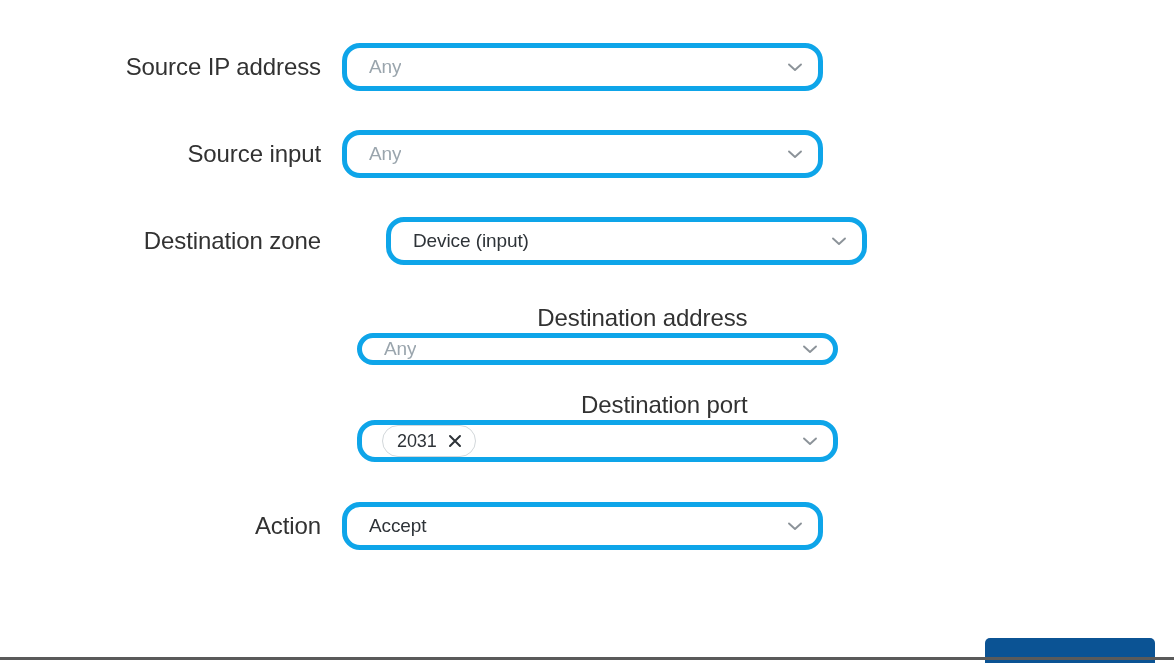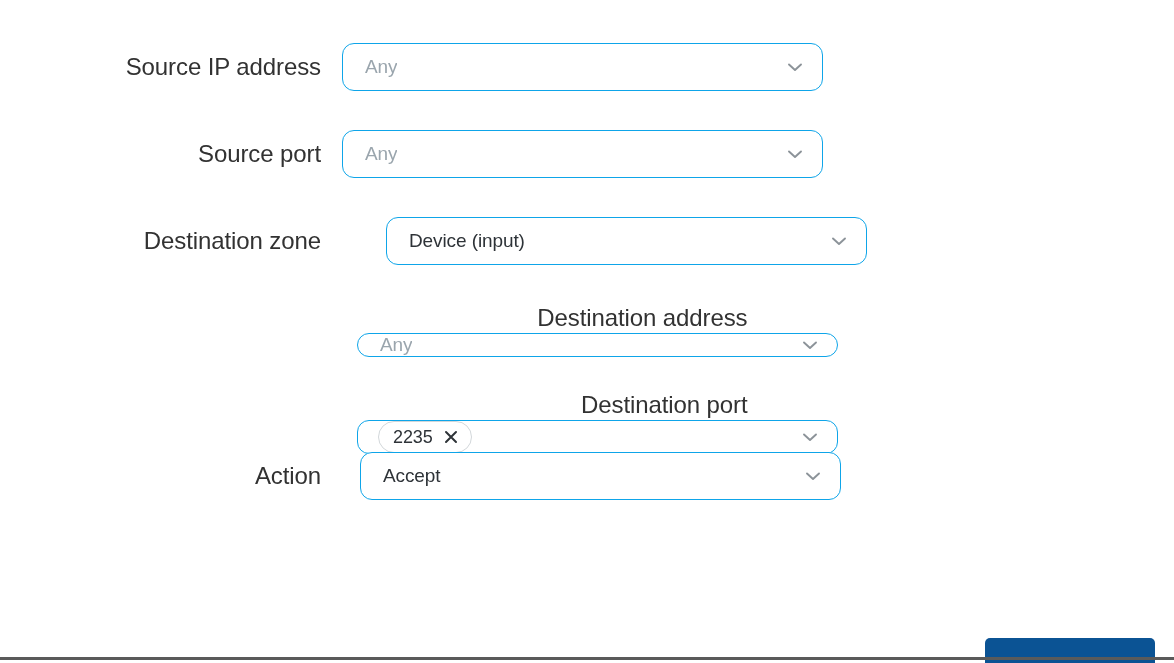--- a/index.html
+++ b/index.html
@@ -50,22 +50,22 @@
   .field-control {
     margin-left: 21px;
     width: 481px;
     height: 48px;
     position: relative;
   }
 
   .select-box {
     width: 100%;
     height: 100%;
-    border: 1px solid #0ea5e9;
-    border-radius: 12px;
+    border: 5px solid #0ea5e9;
+    border-radius: 18px;
     background: #ffffff;
     display: flex;
     align-items: center;
     padding: 0 44px 0 22px;
     font-size: 19px;
     color: #2e3338;
     letter-spacing: -0.1px;
     overflow: hidden;
   }
 
@@ -175,21 +175,21 @@
         </div>
         <span class="chevron">
           <svg width="22" height="22" viewBox="0 0 22 22" fill="none" xmlns="http://www.w3.org/2000/svg">
             <path d="M5 8.5 L11 14 L17 8.5" stroke="#8c9399" stroke-width="1.9" stroke-linecap="round" stroke-linejoin="round"></path>
           </svg>
         </span>
       </div>
     </div>
 
     <div class="field-row" style="top:130px;">
-      <div class="field-label">Source port</div>
+      <div class="field-label">Source input</div>
       <div class="field-control">
         <div class="select-box placeholder">
           <span class="select-value">Any</span>
         </div>
         <span class="chevron">
           <svg width="22" height="22" viewBox="0 0 22 22" fill="none" xmlns="http://www.w3.org/2000/svg">
             <path d="M5 8.5 L11 14 L17 8.5" stroke="#8c9399" stroke-width="1.9" stroke-linecap="round" stroke-linejoin="round"></path>
           </svg>
         </span>
       </div>
@@ -221,37 +221,37 @@
           </svg>
         </span>
       </div>
     </div>
 
     <div class="field-row" style="top:391px;flex-direction:column;">
       <div class="field-label">Destination port</div>
       <div class="field-control">
         <div class="select-box token-wrap">
           <span class="token">
-            <span class="token-label">2235</span>
+            <span class="token-label">2031</span>
             <span class="token-remove">
               <svg width="14" height="14" viewBox="0 0 14 14" fill="none" xmlns="http://www.w3.org/2000/svg">
                 <path d="M2 2 L12 12 M12 2 L2 12" stroke="#2e3338" stroke-width="2" stroke-linecap="round"></path>
               </svg>
             </span>
           </span>
         </div>
         <span class="chevron">
           <svg width="22" height="22" viewBox="0 0 22 22" fill="none" xmlns="http://www.w3.org/2000/svg">
             <path d="M5 8.5 L11 14 L17 8.5" stroke="#8c9399" stroke-width="1.9" stroke-linecap="round" stroke-linejoin="round"></path>
           </svg>
         </span>
       </div>
     </div>
 
-    <div class="field-row" style="top:452px;gap:18px;">
+    <div class="field-row" style="top:502px;">
       <div class="field-label">Action</div>
       <div class="field-control">
         <div class="select-box">
           <span class="select-value">Accept</span>
         </div>
         <span class="chevron">
           <svg width="22" height="22" viewBox="0 0 22 22" fill="none" xmlns="http://www.w3.org/2000/svg">
             <path d="M5 8.5 L11 14 L17 8.5" stroke="#8c9399" stroke-width="1.9" stroke-linecap="round" stroke-linejoin="round"></path>
           </svg>
         </span>

